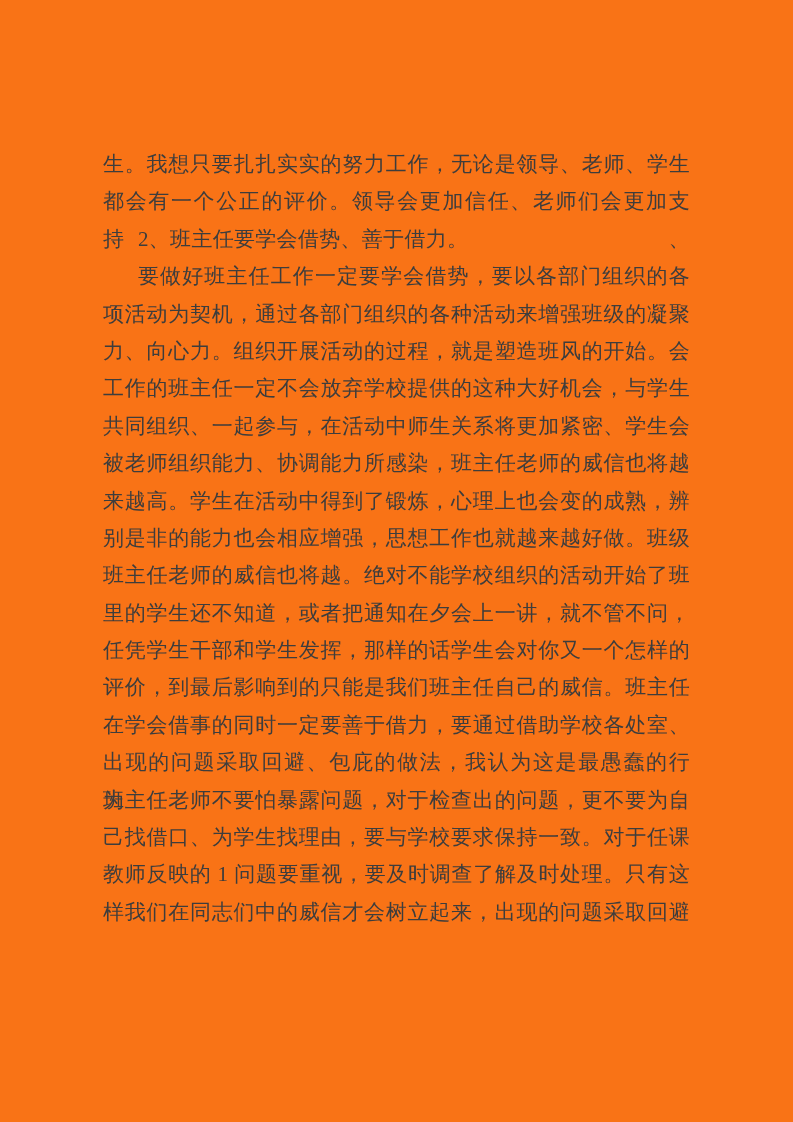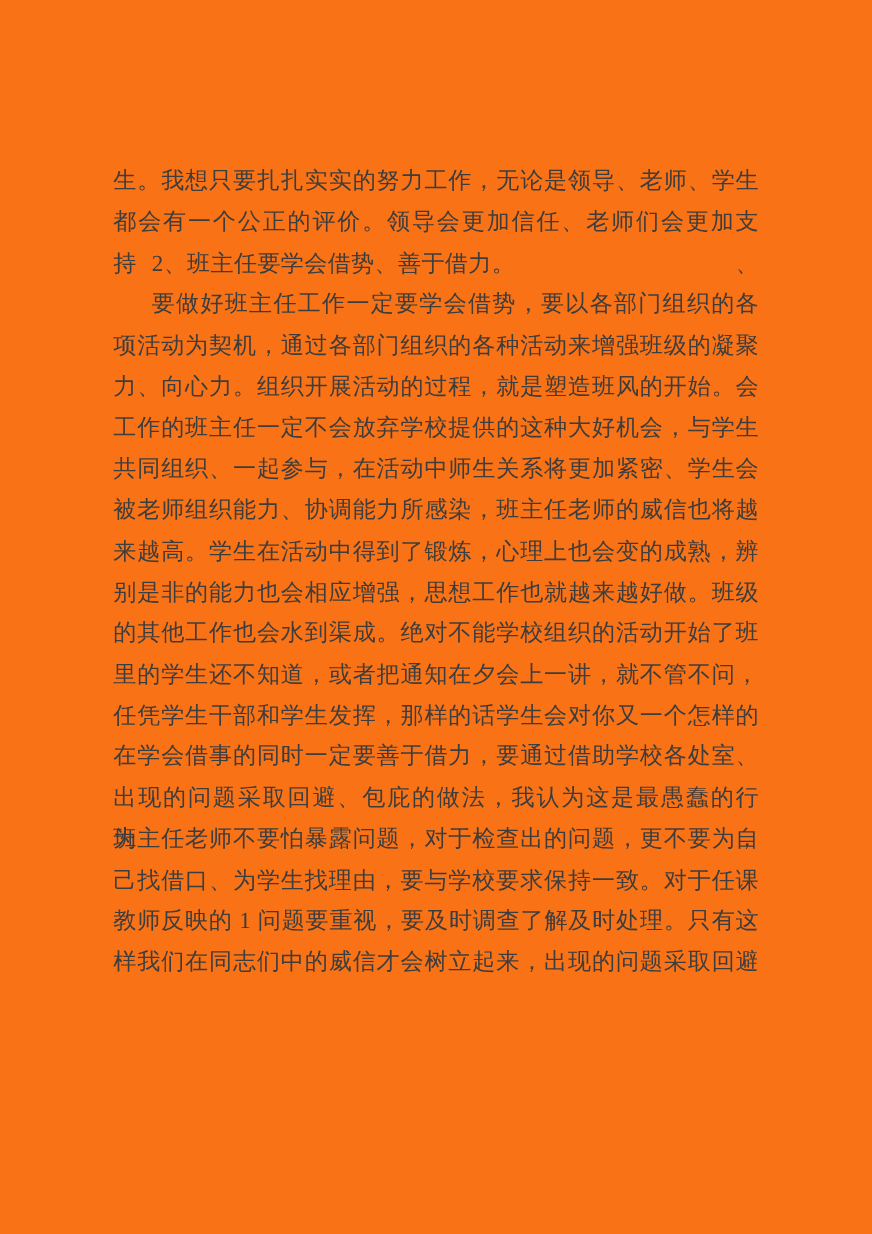--- a/index.html
+++ b/index.html
@@ -48,23 +48,24 @@
       <div class="line fill">都会有一个公正的评价。领导会更加信任、老师们会更加支持、</div>
       <div class="line indent">2、班主任要学会借势、善于借力。</div>
       <div class="line indent fill">要做好班主任工作一定要学会借势，要以各部门组织的各</div>
       <div class="line fill">项活动为契机，通过各部门组织的各种活动来增强班级的凝聚</div>
       <div class="line fill">力、向心力。组织开展活动的过程，就是塑造班风的开始。会</div>
       <div class="line fill">工作的班主任一定不会放弃学校提供的这种大好机会，与学生</div>
       <div class="line fill">共同组织、一起参与，在活动中师生关系将更加紧密、学生会</div>
       <div class="line fill">被老师组织能力、协调能力所感染，班主任老师的威信也将越</div>
       <div class="line fill">来越高。学生在活动中得到了锻炼，心理上也会变的成熟，辨</div>
       <div class="line fill">别是非的能力也会相应增强，思想工作也就越来越好做。班级</div>
-      <div class="line fill">的其他工作也会水到渠成。绝对不能学校组织的活动开始了班</div>
+      <div class="line fill">班主任老师的威信也将越。绝对不能学校组织的活动开始了班</div>
       <div class="line fill">里的学生还不知道，或者把通知在夕会上一讲，就不管不问，</div>
       <div class="line fill">任凭学生干部和学生发挥，那样的话学生会对你又一个怎样的</div>
+      <div class="line fill">评价，到最后影响到的只能是我们班主任自己的威信。班主任</div>
       <div class="line fill">在学会借事的同时一定要善于借力，要通过借助学校各处室、</div>
       <div class="line fill">出现的问题采取回避、包庇的做法，我认为这是最愚蠢的行为，</div>
       <div class="line fill">班主任老师不要怕暴露问题，对于检查出的问题，更不要为自</div>
       <div class="line fill">己找借口、为学生找理由，要与学校要求保持一致。对于任课</div>
       <div class="line fill">教师反映的 1 问题要重视，要及时调查了解及时处理。只有这</div>
       <div class="line fill">样我们在同志们中的威信才会树立起来，出现的问题采取回避</div>
     </div>
 </div>
 
 </body></html>

